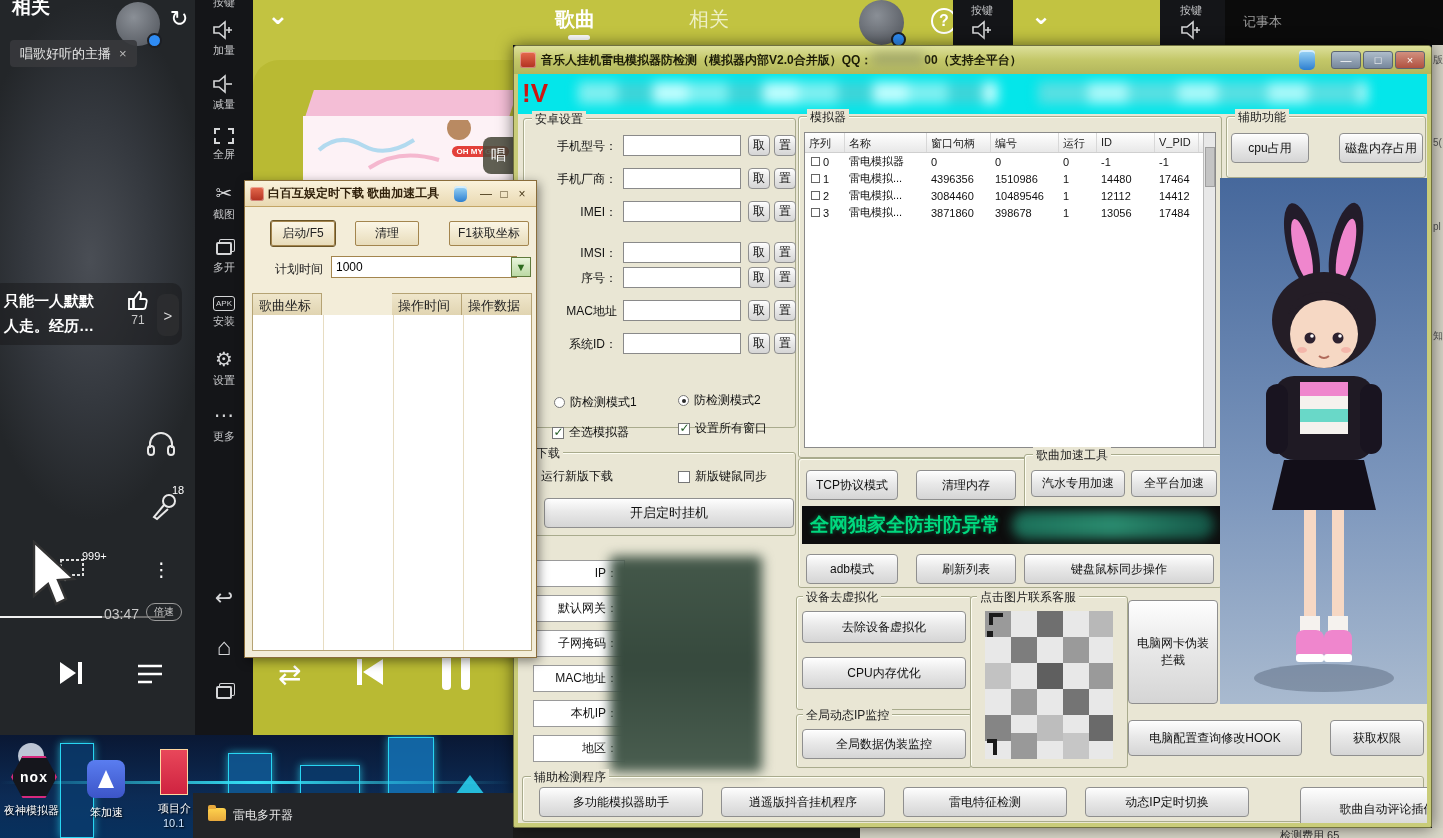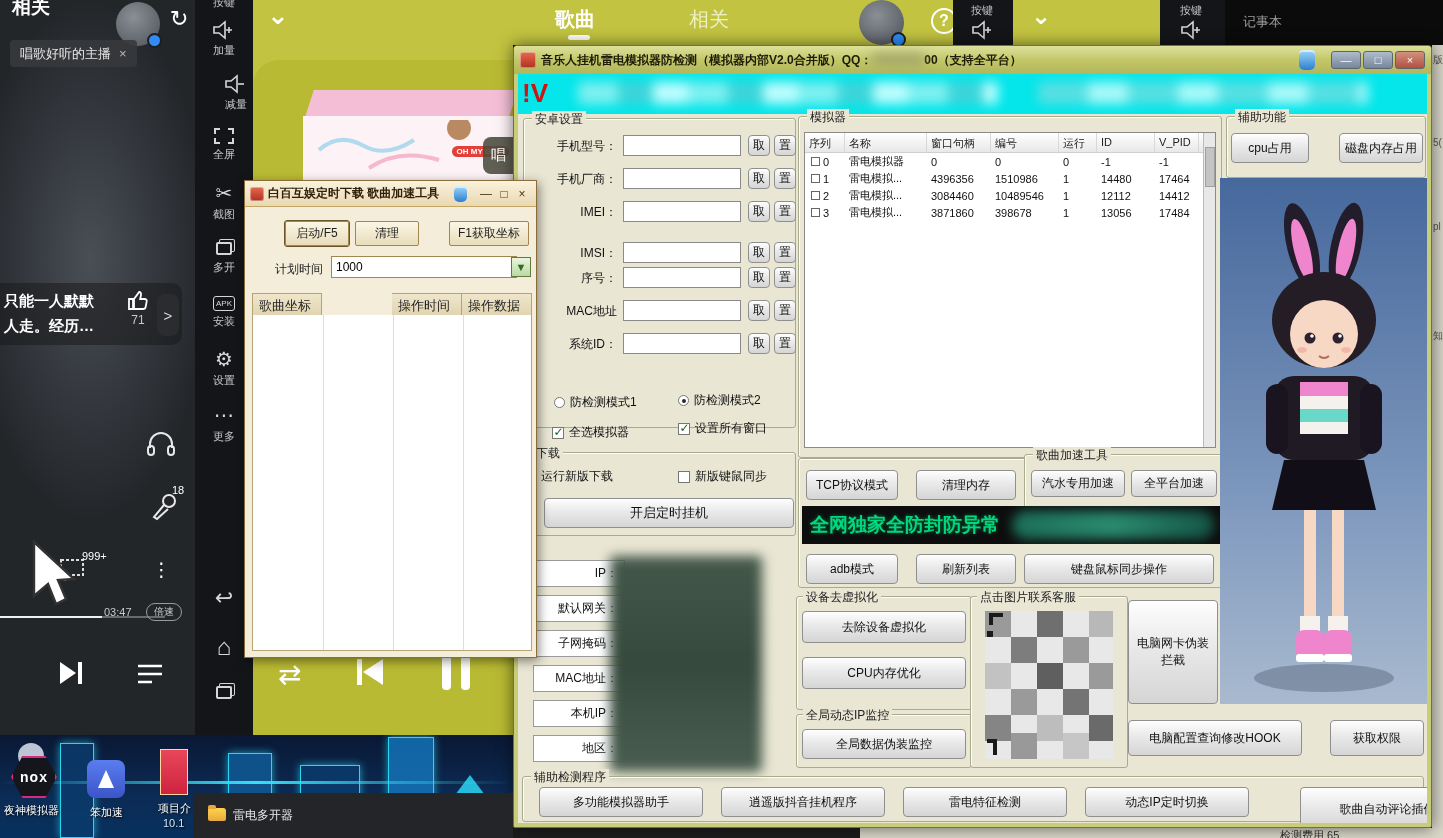--- a/index.html
+++ b/index.html
@@ -199,21 +199,21 @@
     </div>
     <div class="abs vtext" style="left:152px;top:558px;font-size:19px;">⋮</div>
 
     <svg class="abs" style="left:30px;top:540px;" width="56" height="72" viewBox="0 0 28 36">
       <polygon points="2,1 2,28 9,22 13,32 18,29.5 14,20 22,19.5" fill="#fff" stroke="#333" stroke-width="1.2"></polygon>
     </svg>
 
     <div class="abs progress" style="left:0;top:616px;width:165px;">
         <div></div>
       </div>
-    <div class="abs dim" style="left:104px;top:606px;font-size:11px;">03:47</div>
+    <div class="abs dim" style="left:104px;top:606px;font-size:14px;">03:47</div>
     <div class="abs speedpill" style="left:146px;top:603px;">倍速</div>
 
     <div class="abs" style="left:58px;top:660px;">
       <svg width="28" height="26" viewBox="0 0 28 26">
           <polygon points="2,2 18,13 2,24" fill="#fff"></polygon>
           <rect x="20" y="2" width="4" height="22" fill="#fff"></rect>
         </svg>
     </div>
     <div class="abs" style="left:136px;top:662px;">
       <svg width="28" height="24" viewBox="0 0 28 24">
@@ -226,21 +226,21 @@
     <div class="noxitem abs" style="top:-8px;left:0;">
         <span class="noxlabel">按键</span>
       </div>
     <div class="noxitem abs" style="top:20px;left:0;">
       <svg width="24" height="20" viewBox="0 0 24 20" style="margin:0 auto;">
           <path d="M2 7h5l6-5v16l-6-5H2z" fill="none" stroke="#d5d6d8" stroke-width="1.6"></path>
           <path d="M17 7v6M14 10h6" stroke="#d5d6d8" stroke-width="1.6"></path>
         </svg>
       <span class="noxlabel">加量</span>
       </div>
-    <div class="noxitem abs" style="top:74px;left:12px;">
+    <div class="noxitem abs" style="top:74px;left:0;">
       <svg width="24" height="20" viewBox="0 0 24 20" style="margin:0 auto;">
           <path d="M2 7h5l6-5v16l-6-5H2z" fill="none" stroke="#d5d6d8" stroke-width="1.6"></path>
           <path d="M14 10h6" stroke="#d5d6d8" stroke-width="1.6"></path>
         </svg>
       <span class="noxlabel">减量</span>
       </div>
     <div class="noxitem abs" style="top:128px;left:0;">
       <div class="cornerbox">
           <i></i>
           <i></i>
@@ -656,21 +656,21 @@
   <div id="toolwin" class="abs">
     <div id="tw-title">
       <div class="appicon16" style="width:14px;height:14px;"></div>
       <span class="t">白百互娱定时下载 歌曲加速工具</span>
       <div style="flex:1;"></div>
       <div class="cupicon" style="width:13px;height:16px;margin-right:10px;"></div>
       <span class="twbtn">—</span>
       <span class="twbtn">□</span>
       <span class="twbtn">×</span>
     </div>
-    <div class="tbtn def abs" style="left:40px;top:40px;width:64px;height:25px;">启动/F5</div>
+    <div class="tbtn def abs" style="left:26px;top:40px;width:64px;height:25px;">启动/F5</div>
     <div class="tbtn abs" style="left:110px;top:40px;width:64px;height:25px;">清理</div>
     <div class="tbtn abs" style="left:204px;top:40px;width:80px;height:25px;">F1获取坐标</div>
     <span class="abs" style="left:30px;top:80px;font-size:12px;color:#222;">计划时间</span>
     <div class="tinput abs" style="left:86px;top:75px;width:186px;height:22px;border-color:#a3854e;font-size:12px;padding:3px 4px;">1000</div>
     <div class="abs" style="left:266px;top:76px;width:20px;height:20px;background:linear-gradient(#e9f5dc,#bcd9a4);border:1px solid #5f7a3c;color:#2d6b1f;font-size:11px;text-align:center;line-height:18px;">▼</div>
     <div class="thead" style="left:7px;top:112px;">
       <span class="thc" style="width:70px;">歌曲坐标</span>
       <span class="thc" style="width:70px;margin-top:44px;">窗口坐标</span>
       <span class="thc" style="width:70px;">操作时间</span>
       <span class="thc" style="width:70px;">操作数据</span>

